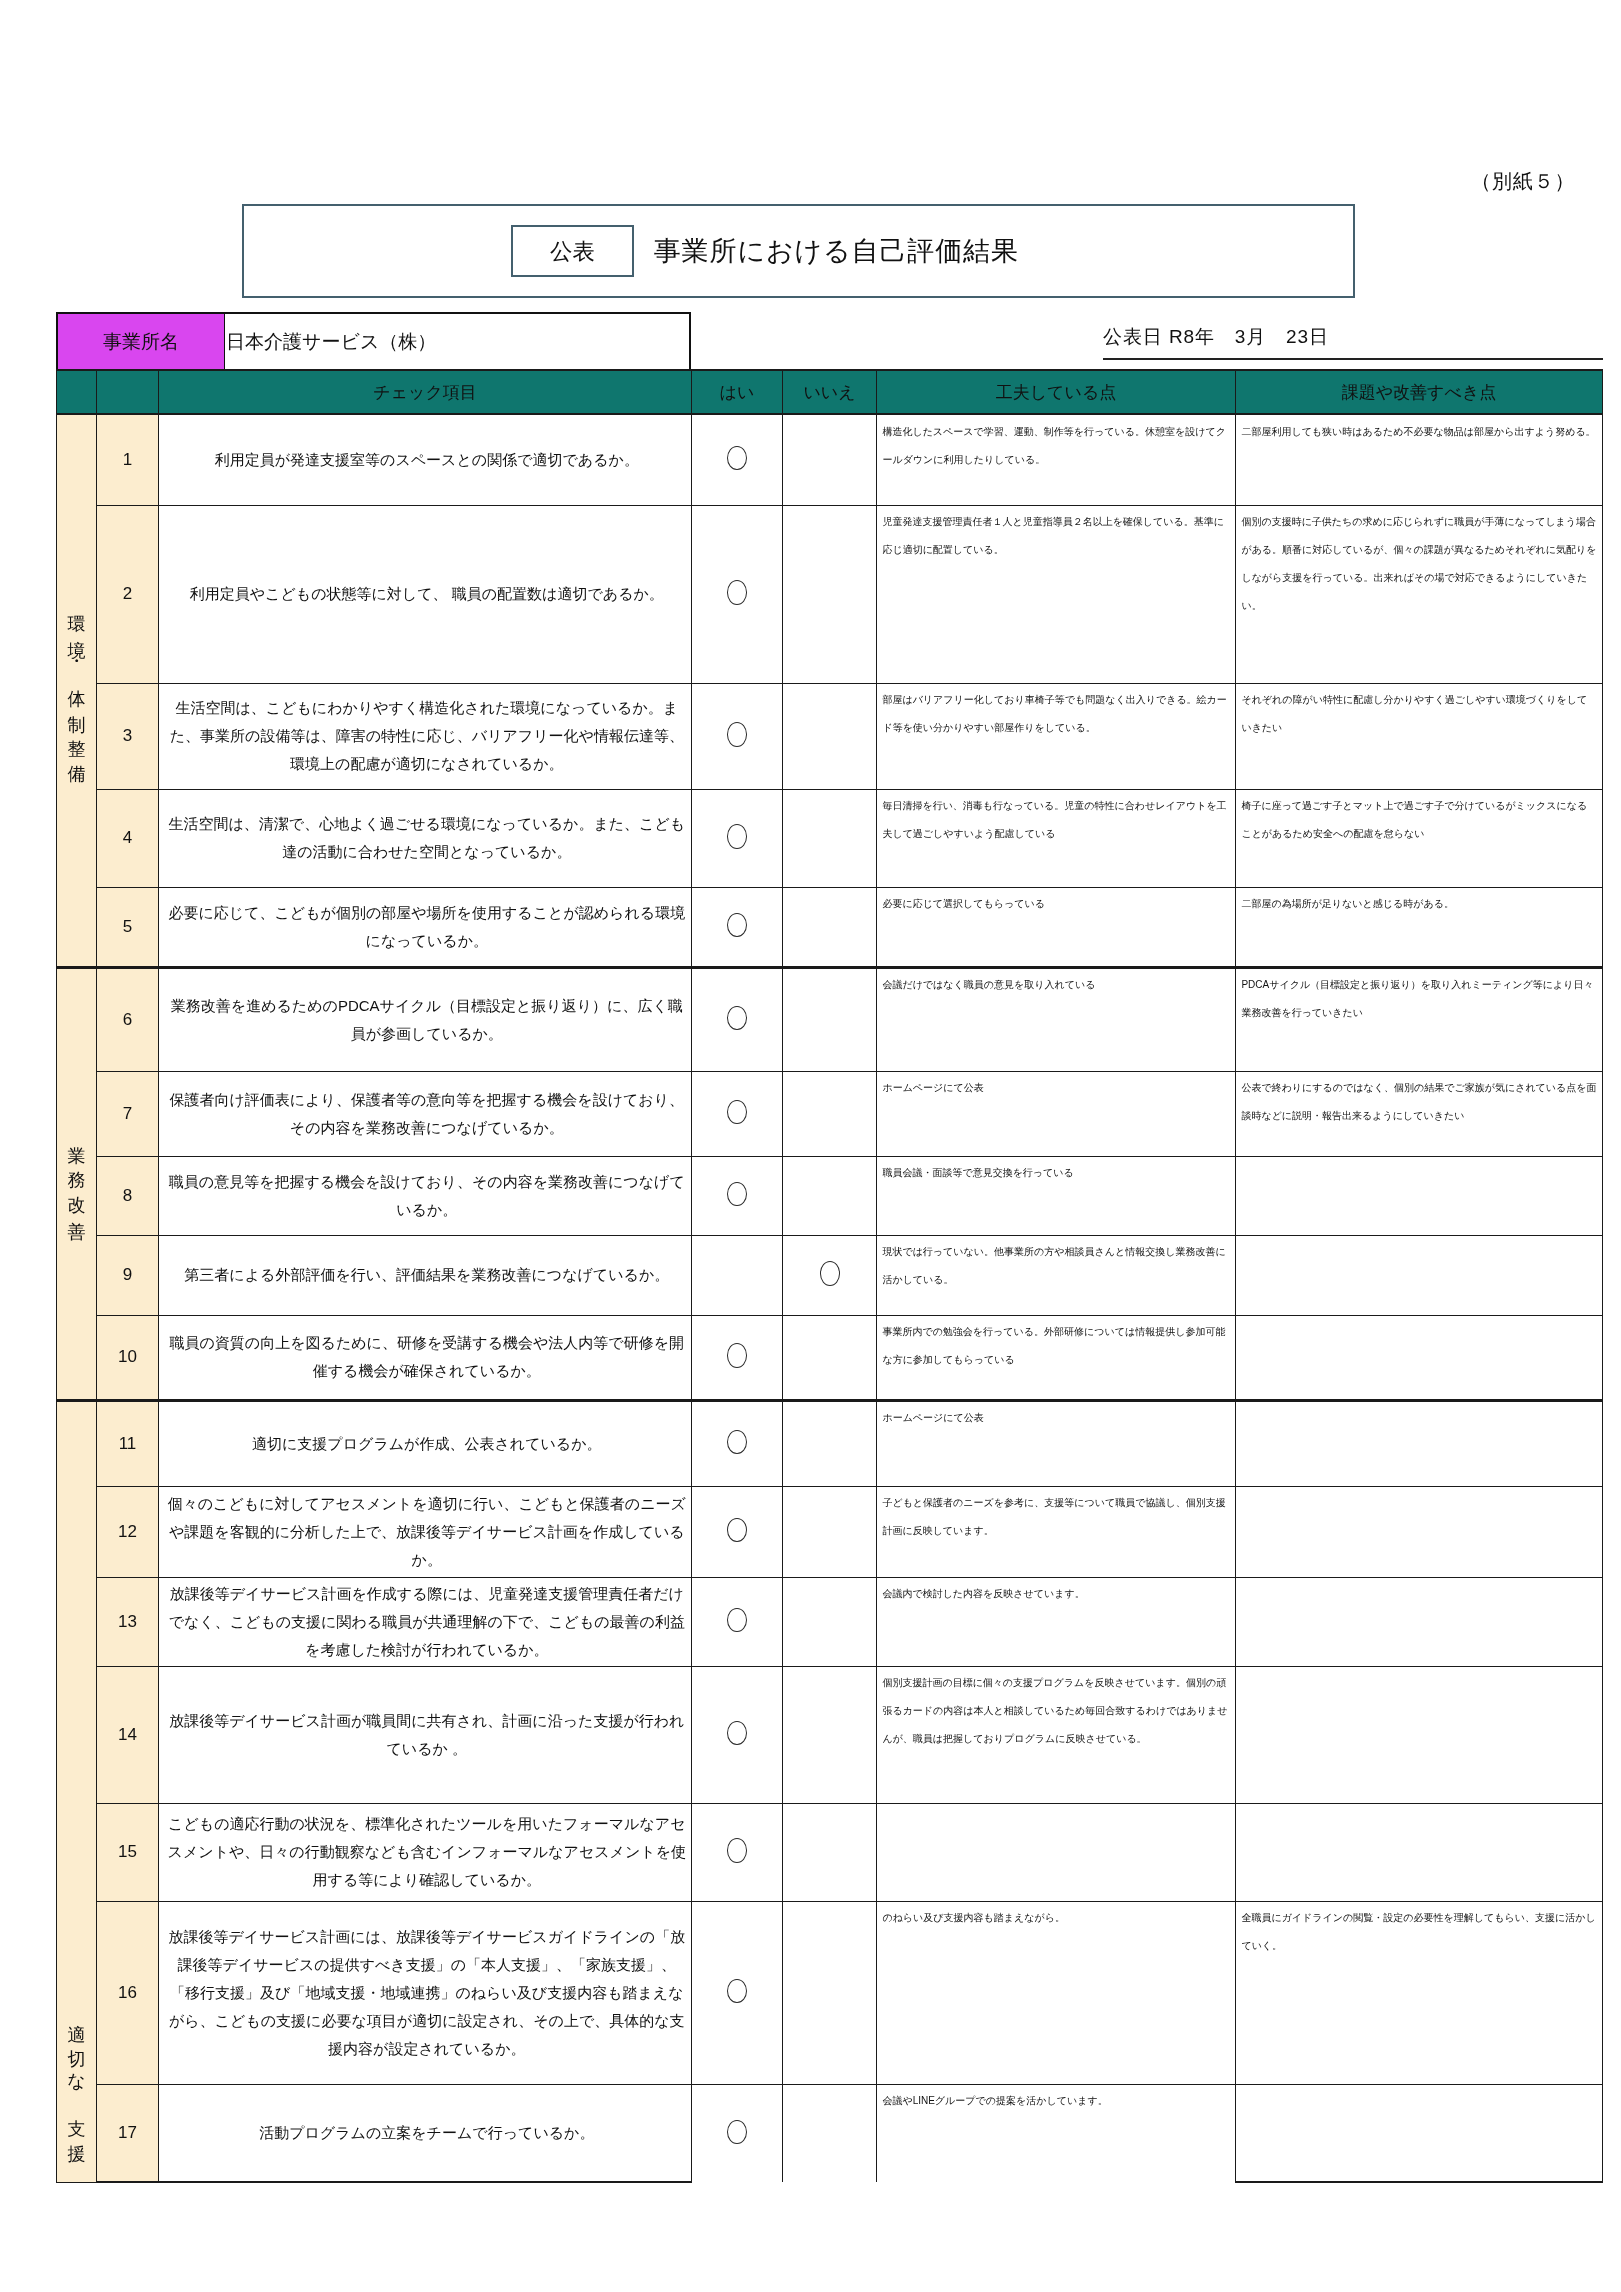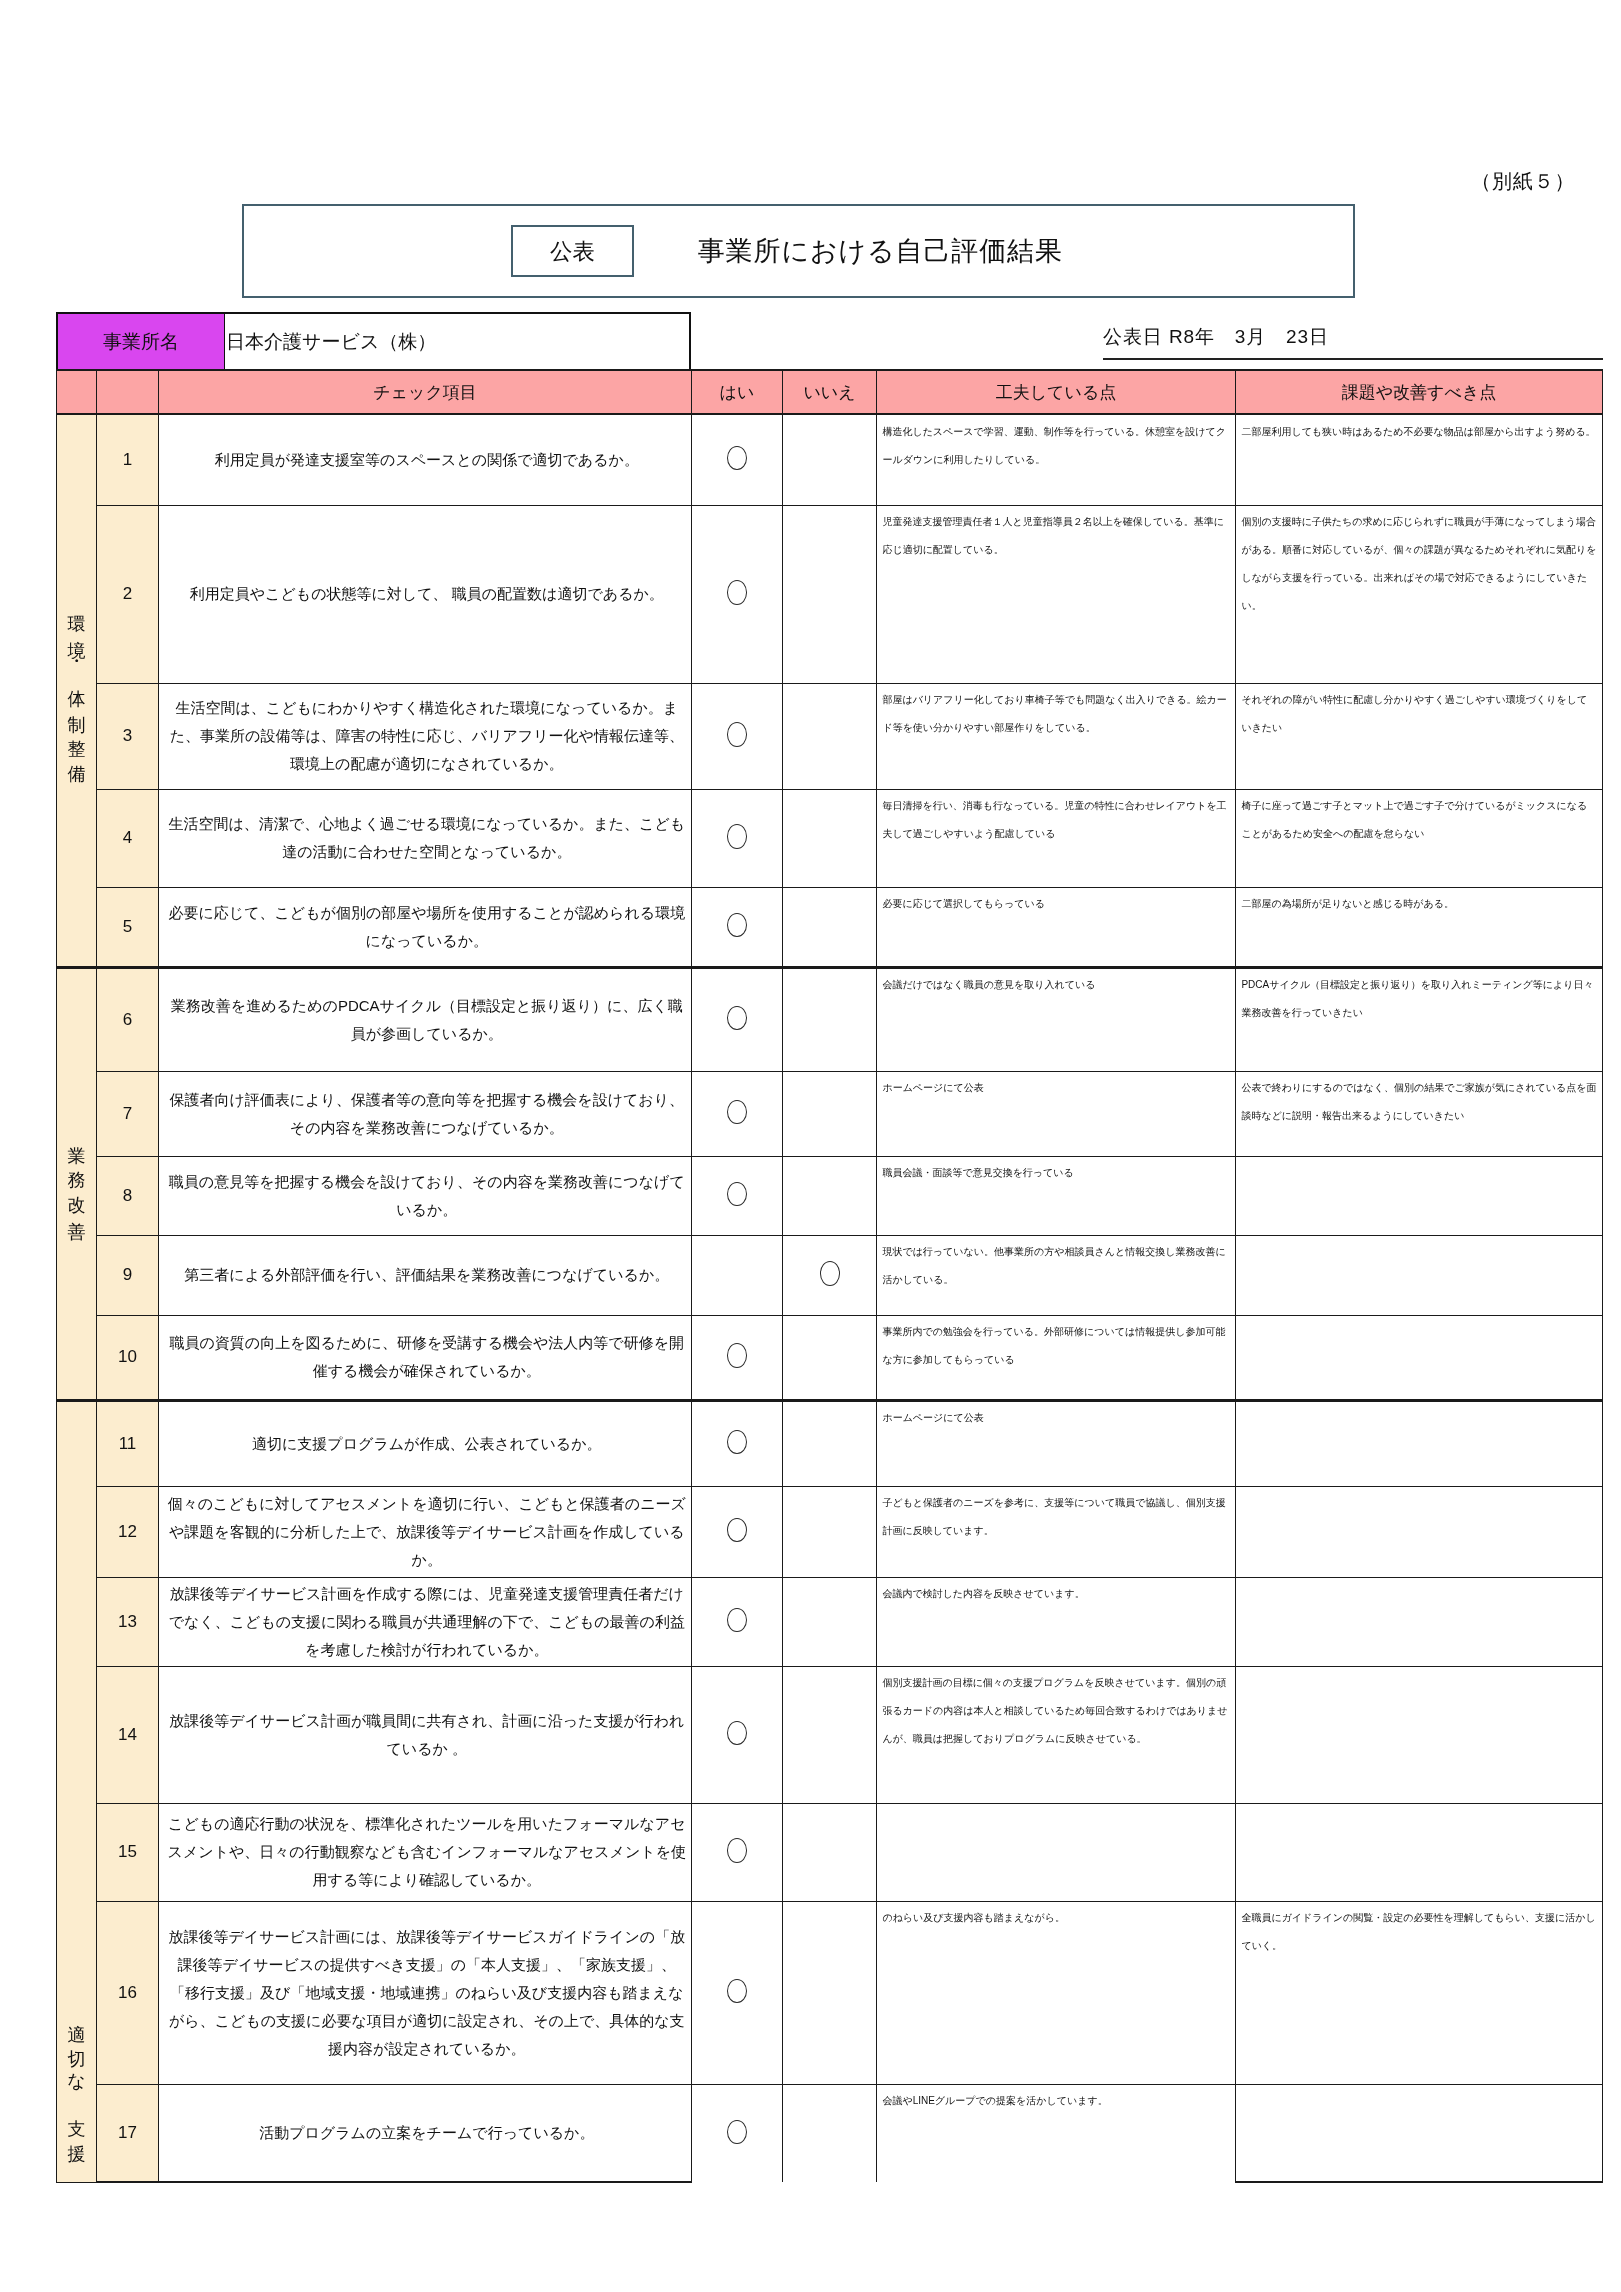--- a/index.html
+++ b/index.html
@@ -2,38 +2,38 @@
 <html style="font-size:14.3px"><head>
 <meta charset="utf-8">
 <style>
   html,body{margin:0;padding:0;background:#ffffff;}
   body{font-family:"Liberation Sans","DejaVu Sans",sans-serif;color:#111;}
   .sheet{position:relative;width:1621px;height:2293px;background:#fff;overflow:hidden;}
 
   .attachment-note{position:absolute;left:1471px;top:168px;font-size:20px;letter-spacing:0.9px;}
 
   .title-box{position:absolute;left:242px;top:204px;width:1109px;height:90px;
-    border:2.7px solid #44606e;display:flex;align-items:center;gap:44px;}
+    border:2.7px solid #44606e;display:flex;align-items:center;}
   .kouhyou-box{margin-left:267px;width:119px;height:48px;border:2.7px solid #44606e;
     display:flex;align-items:center;justify-content:center;font-size:22.4px;}
   .title-text{margin-left:19.7px;font-size:27px;letter-spacing:0.9px;}
 
   .office-box{position:absolute;left:56px;top:312px;width:631px;height:56px;
     border:2.2px solid #111;display:flex;}
   .office-label{width:166px;background:#d946ef;border-right:1.8px solid #111;
     display:flex;align-items:center;justify-content:center;font-size:19px;}
   .office-value{flex:1;display:flex;align-items:center;padding-left:1px;font-size:19px;}
 
   .publish-date{position:absolute;left:1103px;top:324px;width:500px;height:32px;
     font-size:19px;border-bottom:2.2px solid #222;padding-bottom:1.8px;letter-spacing:0.9px;}
 
   table.eval{position:absolute;left:56px;top:369px;border-collapse:collapse;table-layout:fixed;
     width:1547px;}
   table.eval td,table.eval th{border:1.8px solid #1a1a1a;overflow:hidden;}
-  table.eval th{background:#fca5a5;font-weight:normal;font-size:17px;text-align:center;
+  table.eval th{background:#0f766e;font-weight:normal;font-size:17px;text-align:center;
     border-top:2.2px solid #1a1a1a;border-bottom:2.7px solid #1a1a1a;height:42px;padding:0 1.8px;}
   th.h-first{border-left:2.2px solid #1a1a1a;}
   th.h-last,td.iss{border-right:2.2px solid #1a1a1a;}
   td.cat{background:#fcedcf;border-left:2.2px solid #1a1a1a;text-align:center;vertical-align:middle;padding:0;}
   td.cat .vtext{writing-mode:vertical-rl;text-orientation:upright;font-size:18px;letter-spacing:25px;display:inline-block;}
   td.cat-bottom{vertical-align:bottom;}
   td.cat-bottom .vtext{padding-bottom:23px;}
   td.num{background:#fcedcf;text-align:center;vertical-align:middle;font-size:17px;padding:0;}
   td.check{font-size:15px;line-height:28px;vertical-align:middle;padding:1.8px 3.6px 1.8px 7.2px;text-align:center;word-break:break-all;}
   td.mark{text-align:center;vertical-align:middle;padding:0;}

